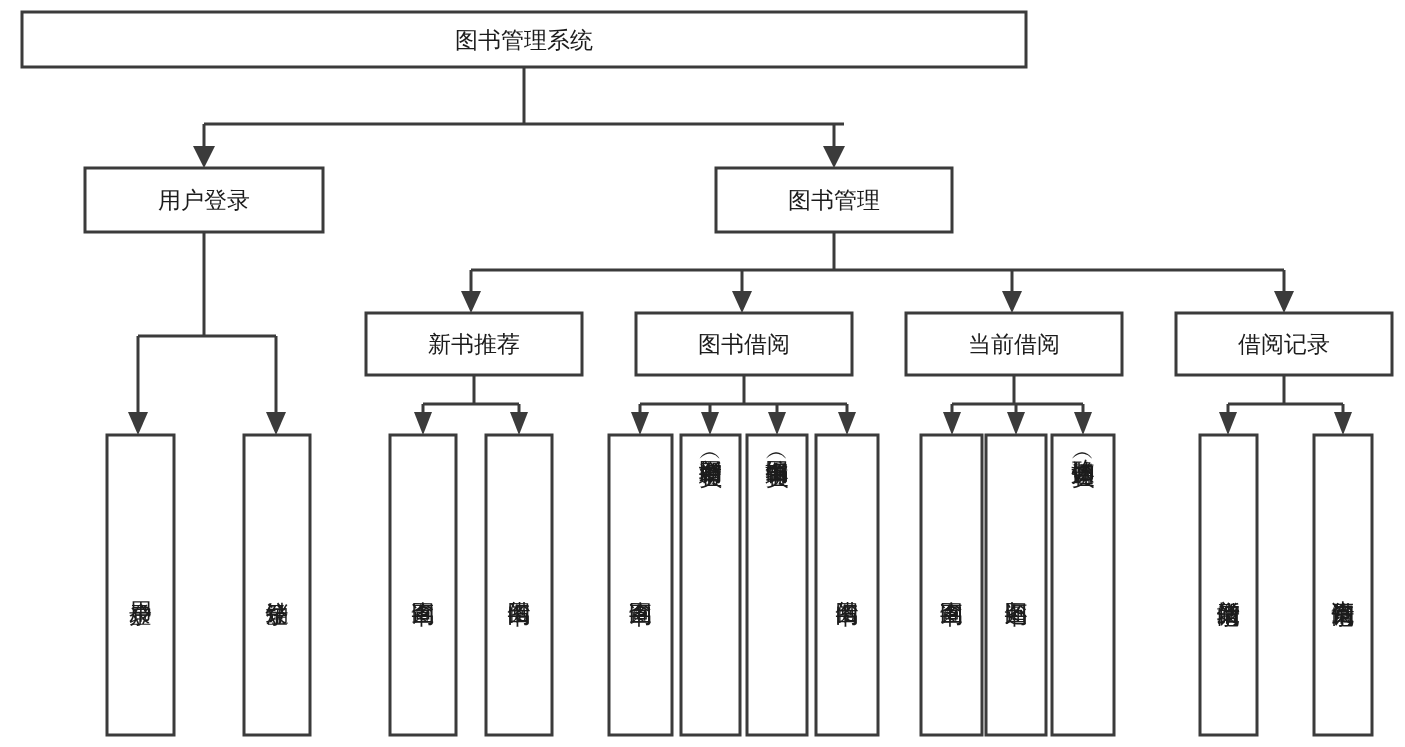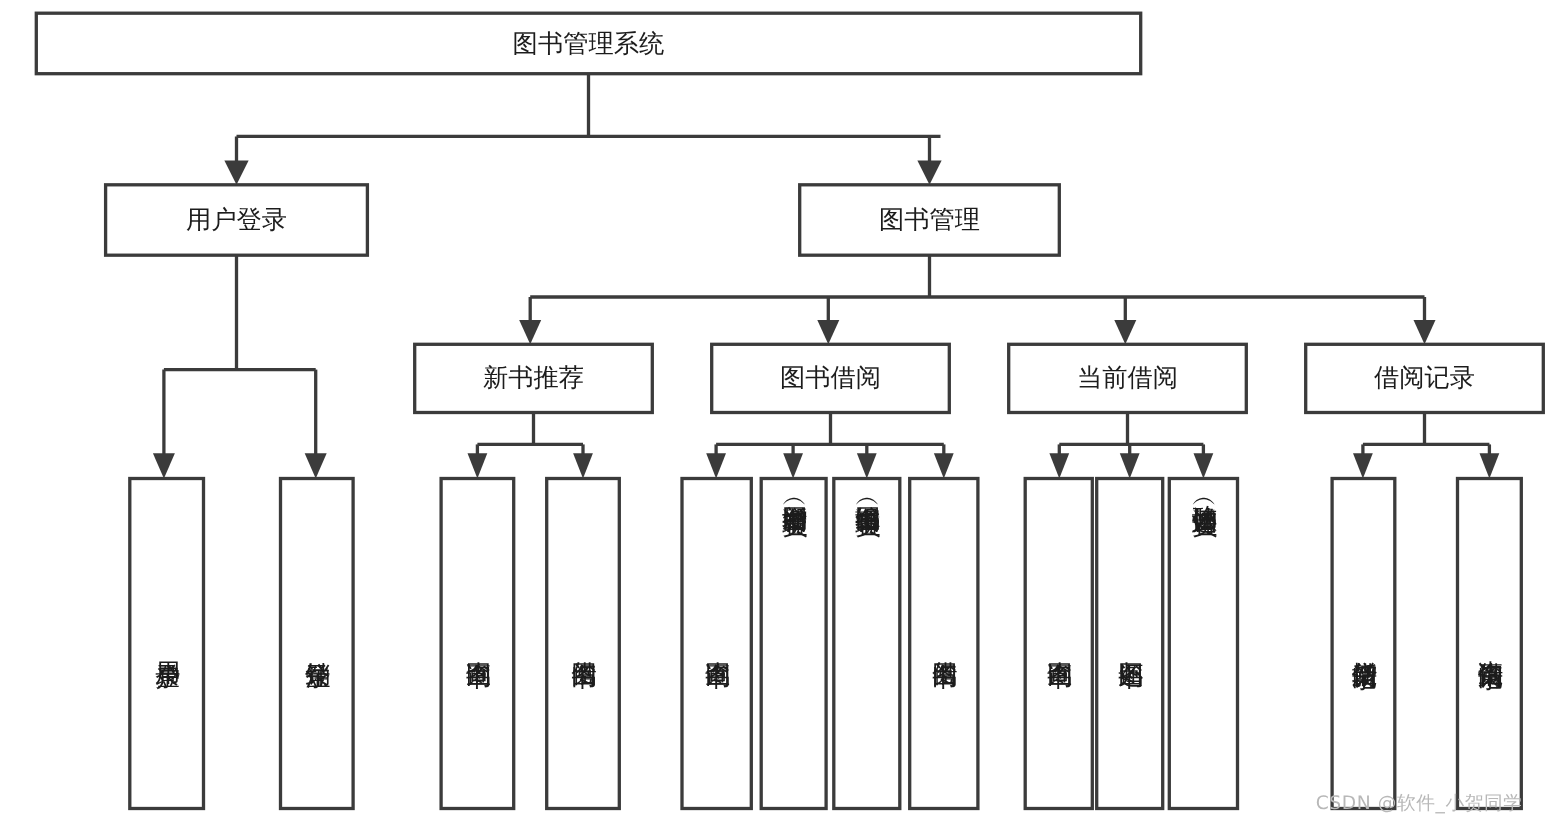--- a/index.html
+++ b/index.html
@@ -9,21 +9,21 @@
   }
   body {
     width: 1405px;
     height: 747px;
     font-family: "DejaVu Sans", "Liberation Sans", sans-serif;
     overflow: hidden;
     position: relative;
   }
   #diagram-root {
     position: absolute;
-    left: 15px;
+    left: 4px;
     top: 0;
     width: 1377px;
     height: 747px;
   }
   svg.flow {
     display: block;
     width: 1405px;
     height: 747px;
   }
   .node-box {
@@ -243,15 +243,14 @@
   <div class="vert-label-wrap" style="left:1048px; top:435px; width:62px; height:300px; align-items:flex-start;">
     <span class="vert-label" style="margin-top:6px;">确认归还（管理员）</span>
   </div>
   <div class="vert-label-wrap" style="left:1196px; top:435px; width:57px; height:300px;">
     <span class="vert-label">新增借阅记录</span>
   </div>
   <div class="vert-label-wrap" style="left:1310px; top:435px; width:58px; height:300px;">
     <span class="vert-label">查询借阅记录</span>
   </div>
 
-  <div id="watermark">CSDN @软件_小贺同学</div>
 
 </div>
 
 </body></html>

